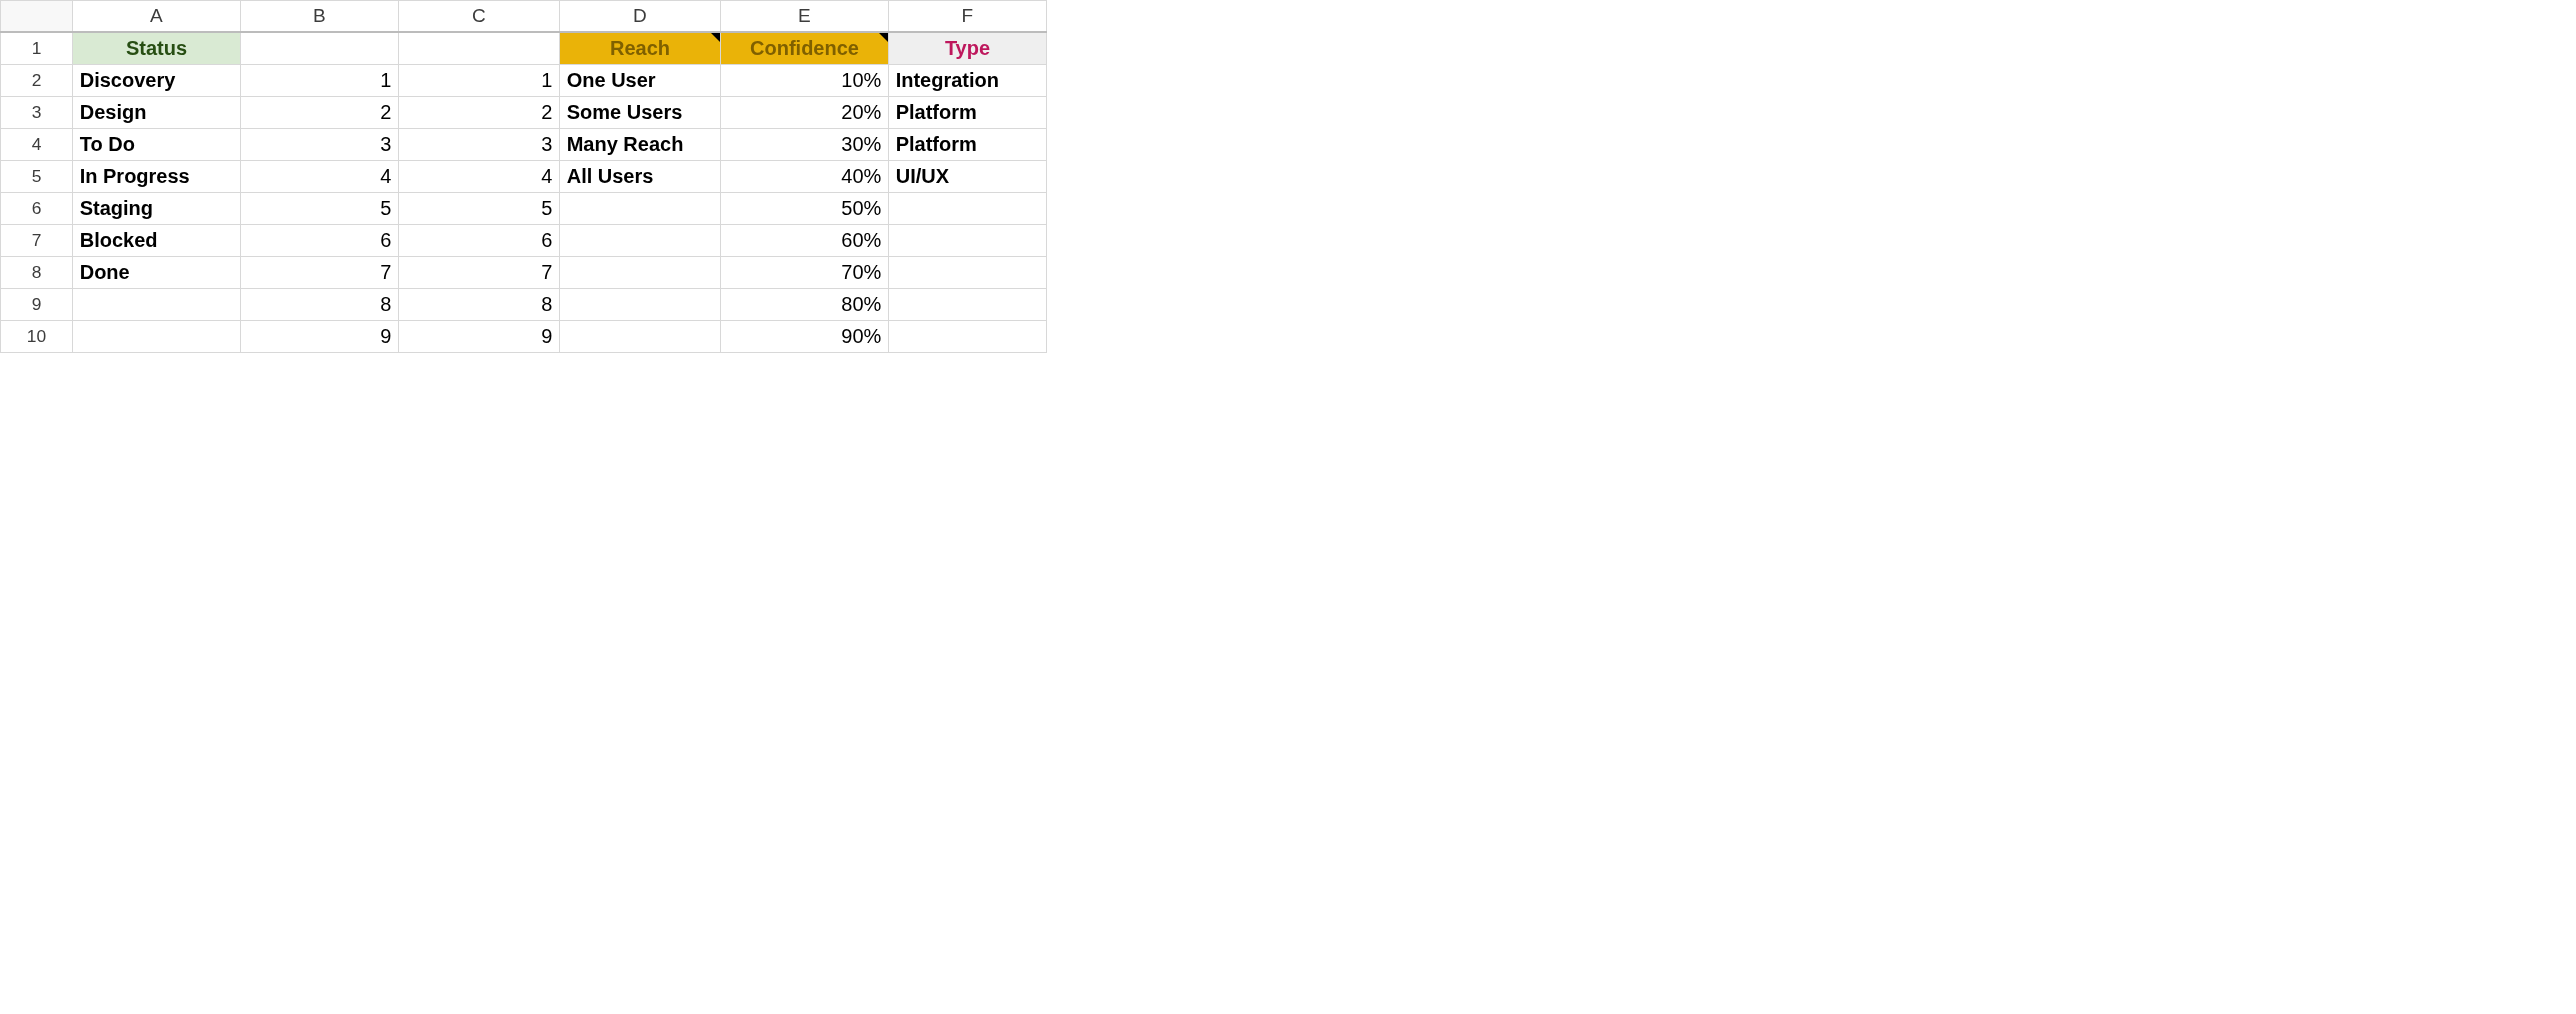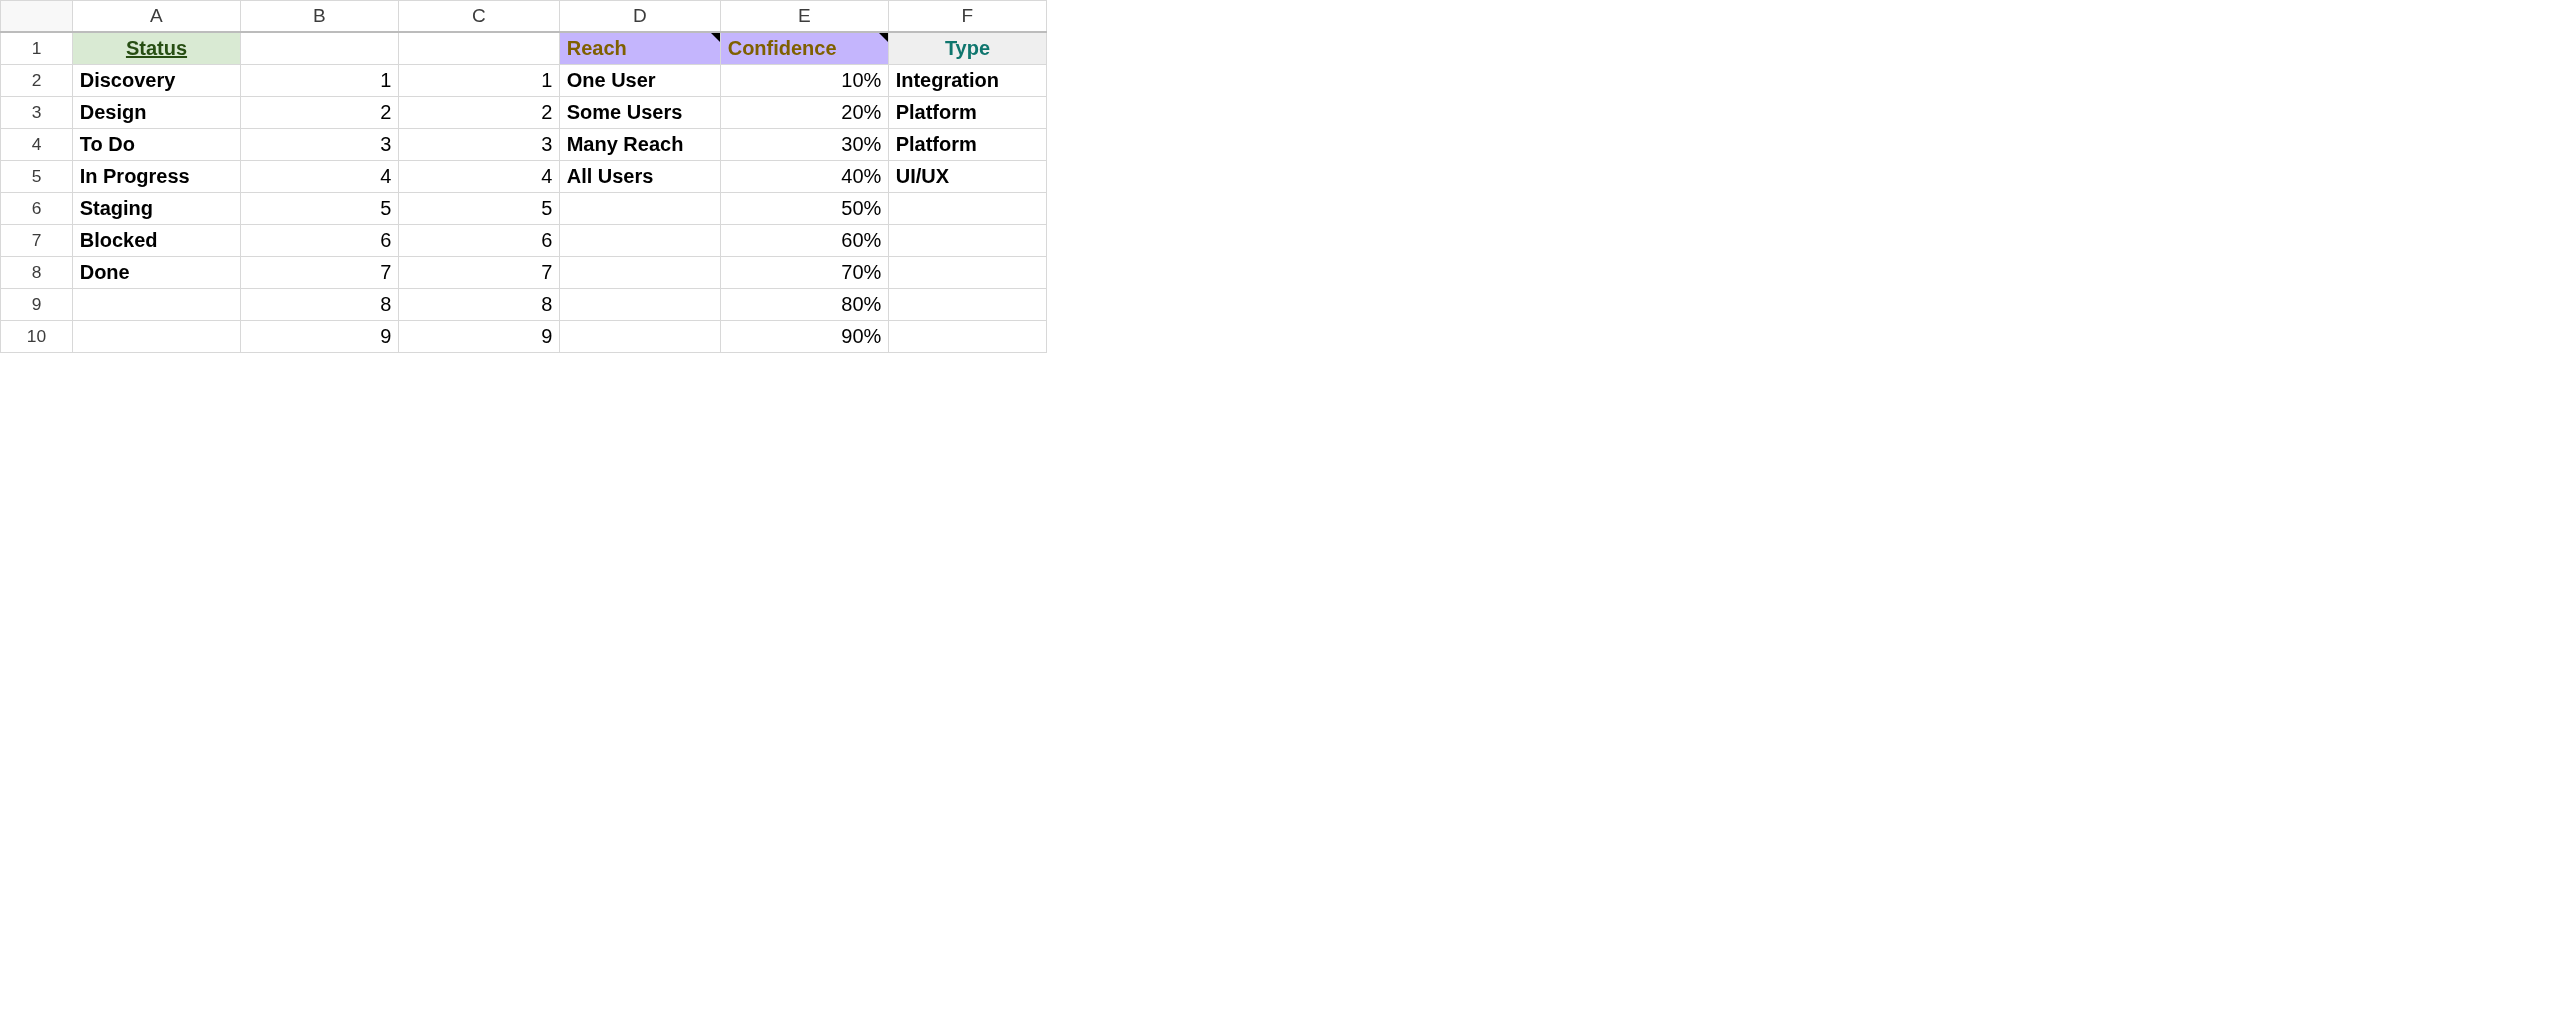--- a/index.html
+++ b/index.html
@@ -58,31 +58,31 @@
   .c { background: #ffffff; }
   .num { text-align: right; }
   .txt { text-align: left; font-weight: bold; }
 
   
   .h-status {
     background: #d9ead3;
     color: #274e13;
     font-weight: 700;
     text-align: center;
-    text-decoration: underline;
   }
   .h-yellow {
-    background: #c4b5fd;
+    background: #eab308;
     color: #7f6000;
     font-weight: 700;
+    text-align: center;
     position: relative;
   }
   .h-grey {
     background: #efefef;
-    color: #0f766e;
+    color: #be185d;
     font-weight: 700;
     text-align: center;
   }
   .note-mark {
     position: absolute;
     top: 0;
     right: 0;
     width: 0;
     height: 0;
     border-left: 9.4px solid transparent;

